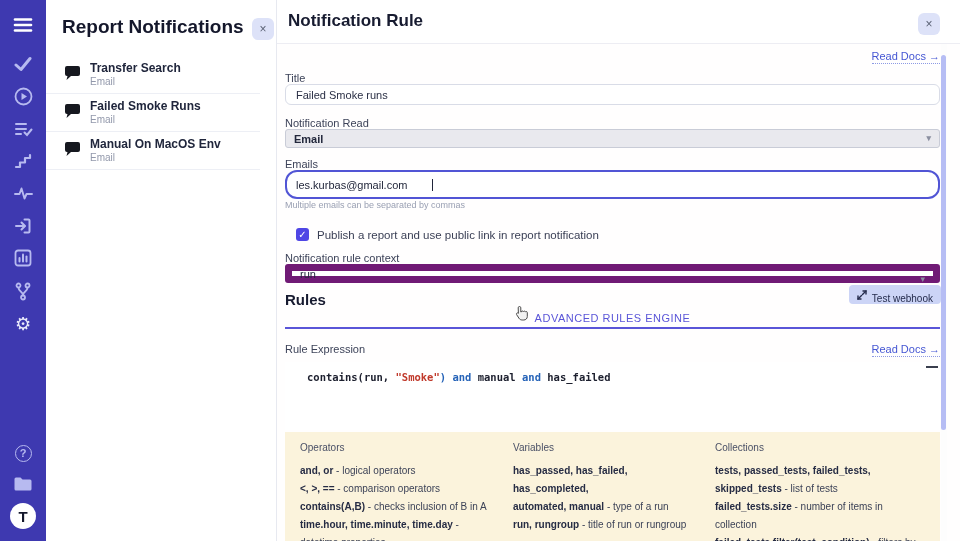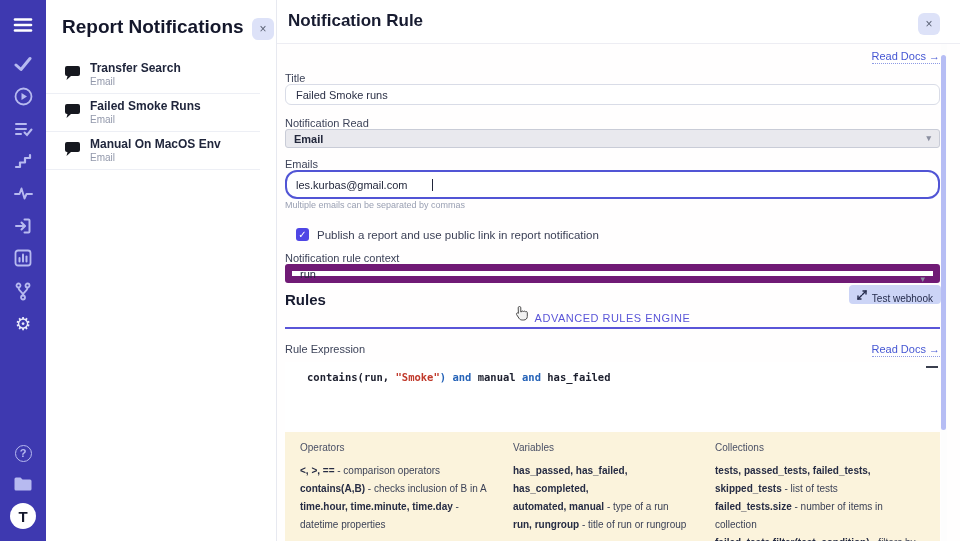--- a/index.html
+++ b/index.html
@@ -301,20 +301,21 @@
 
   <div class="editor">
     <div class="code-line"><span>contains(run, </span><span class="code-string">"Smoke"</span><span class="code-kw">) </span><span class="code-kw">and</span><span> manual </span><span class="code-kw">and</span><span> has_failed</span></div>
     <div class="editor-dash"></div>
   </div>
 
   <div class="help-panel">
     <div class="help-grid">
       <div>
         <div class="hcol-h">Operators</div>
+        <div class="hrow"><b>and, or</b><span> - logical operators</span></div>
         <div class="hrow"><b>&lt;, &gt;, ==</b><span> - comparison operators</span></div>
         <div class="hrow"><b>contains(A,B)</b><span> - checks inclusion of B in A</span></div>
         <div class="hrow"><b>time.hour, time.minute, time.day</b><span> - datetime properties</span></div>
       </div>
       <div>
         <div class="hcol-h">Variables</div>
         <div class="hrow"><b>has_passed, has_failed, has_completed,</b><span></span></div>
         <div class="hrow"><b>automated, manual</b><span> - type of a run</span></div>
         <div class="hrow"><b>run, rungroup</b><span> - title of run or rungroup</span></div>
 

